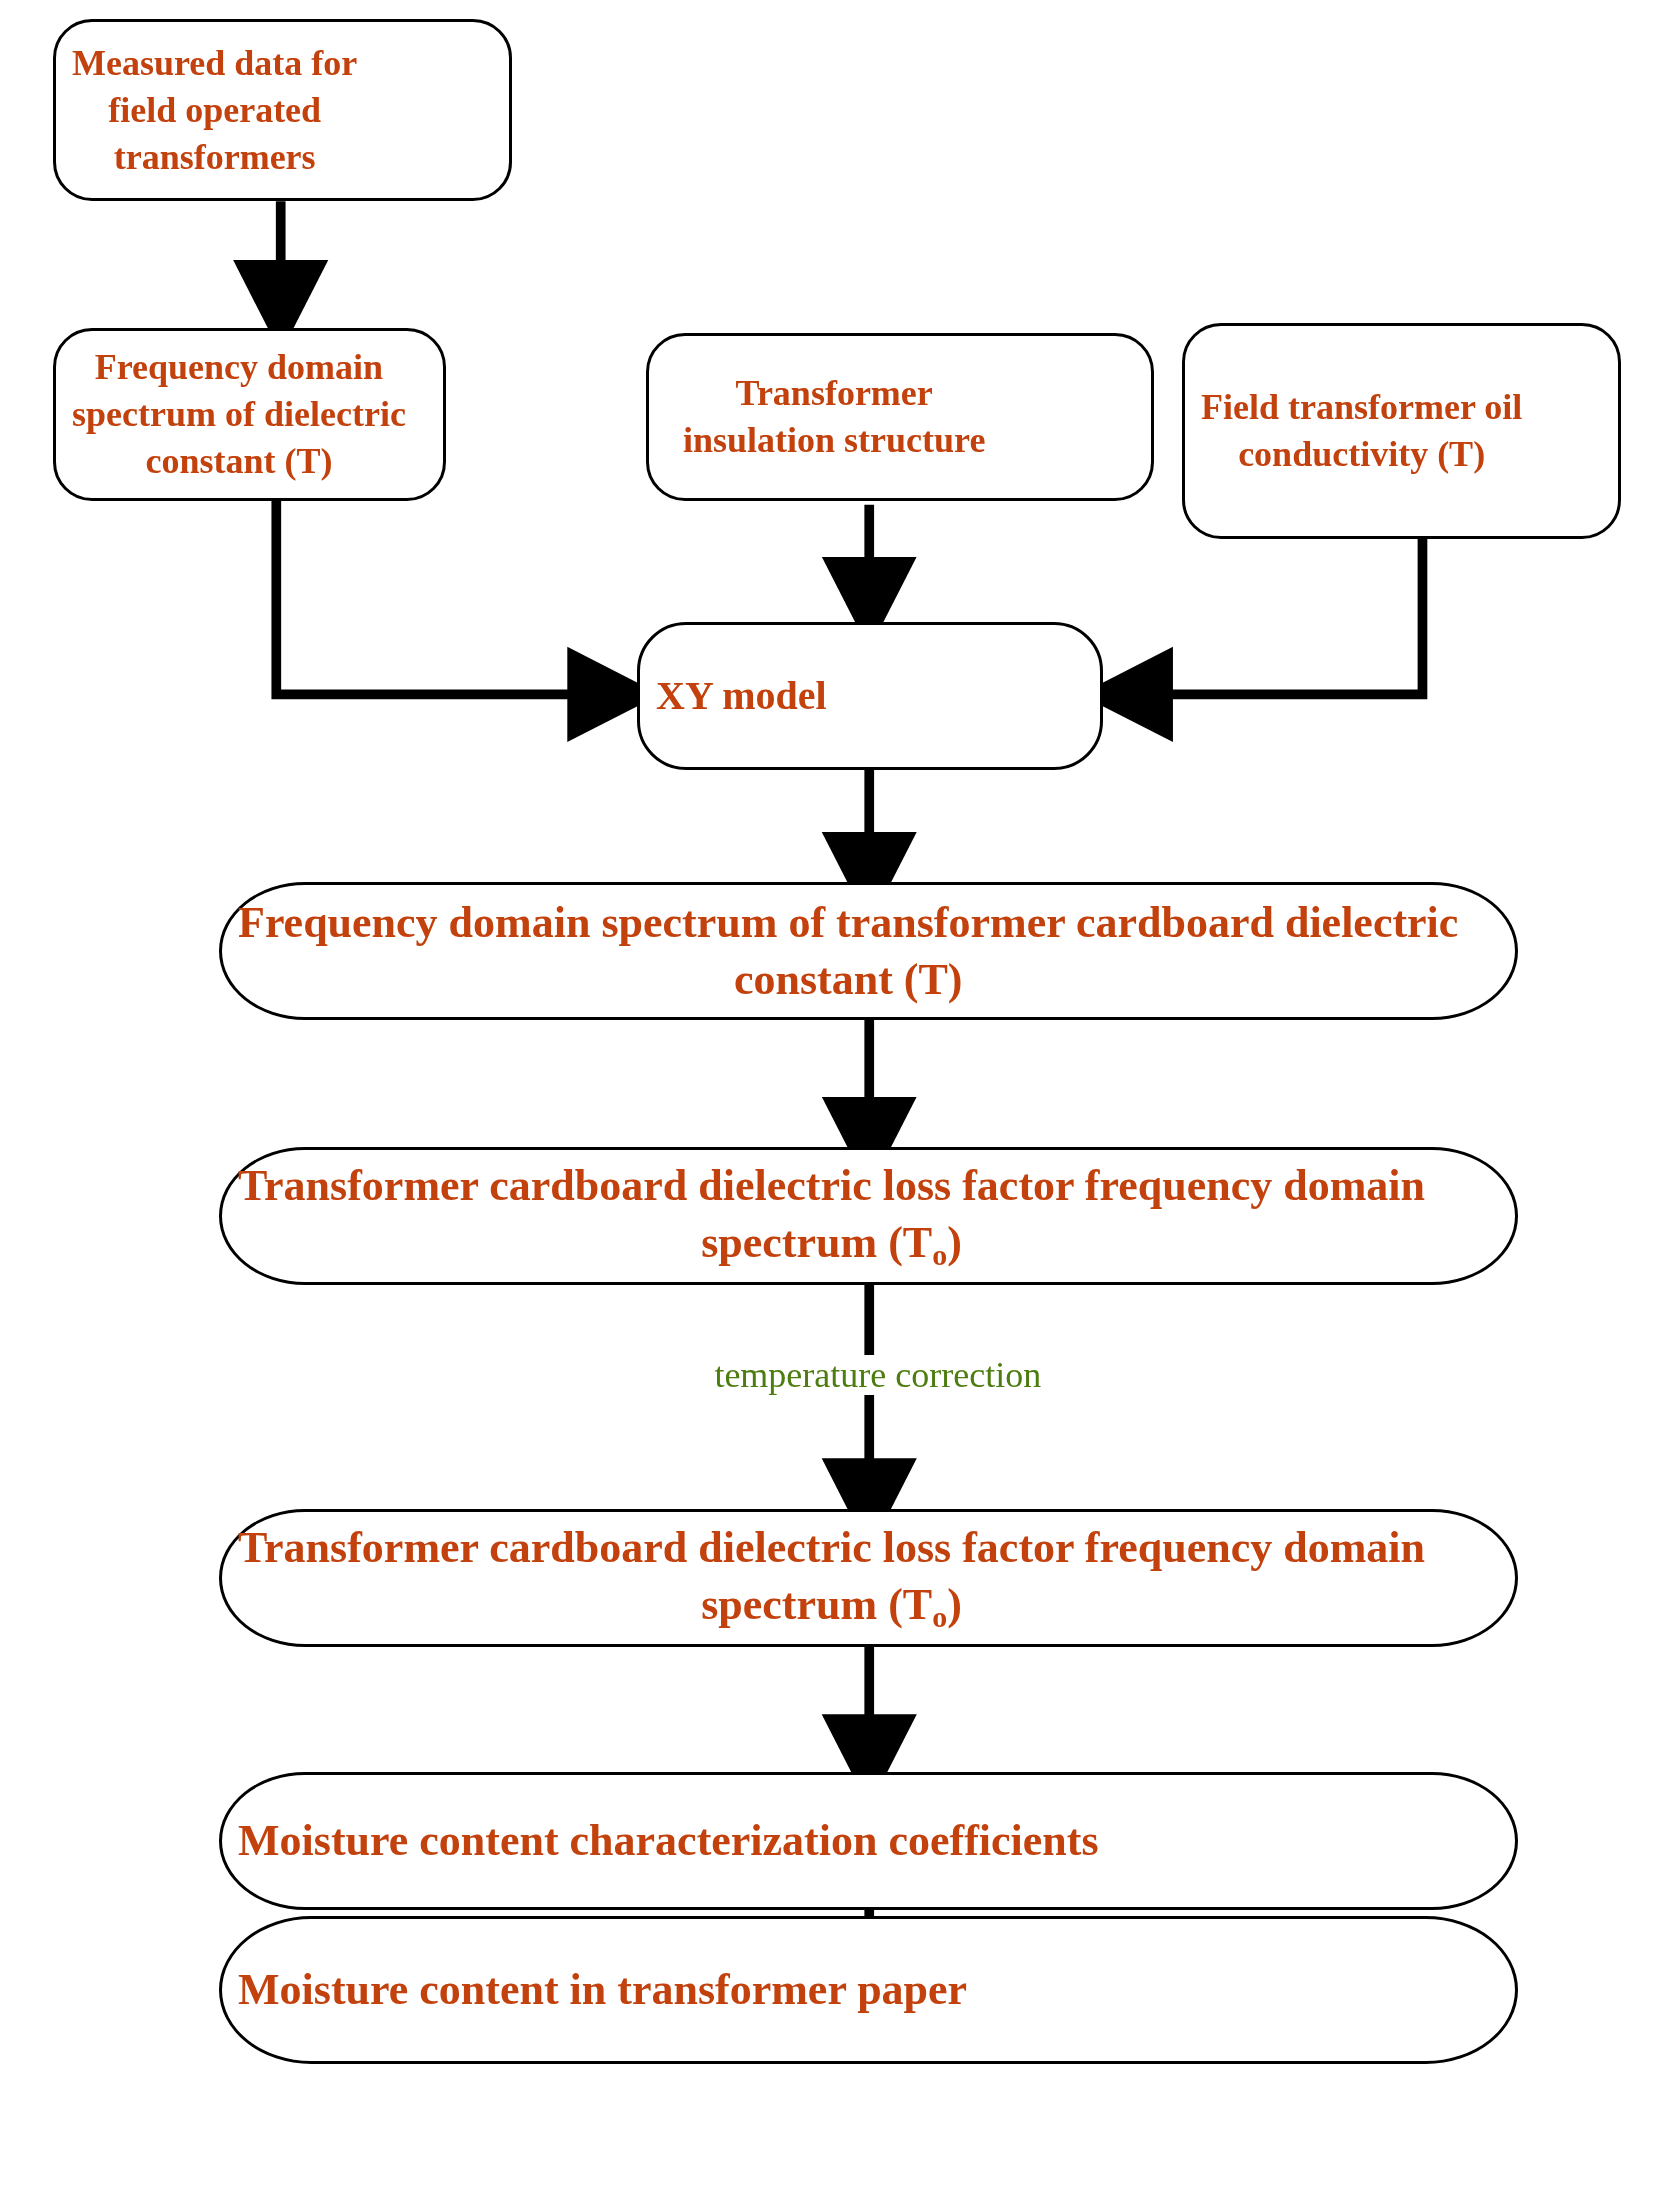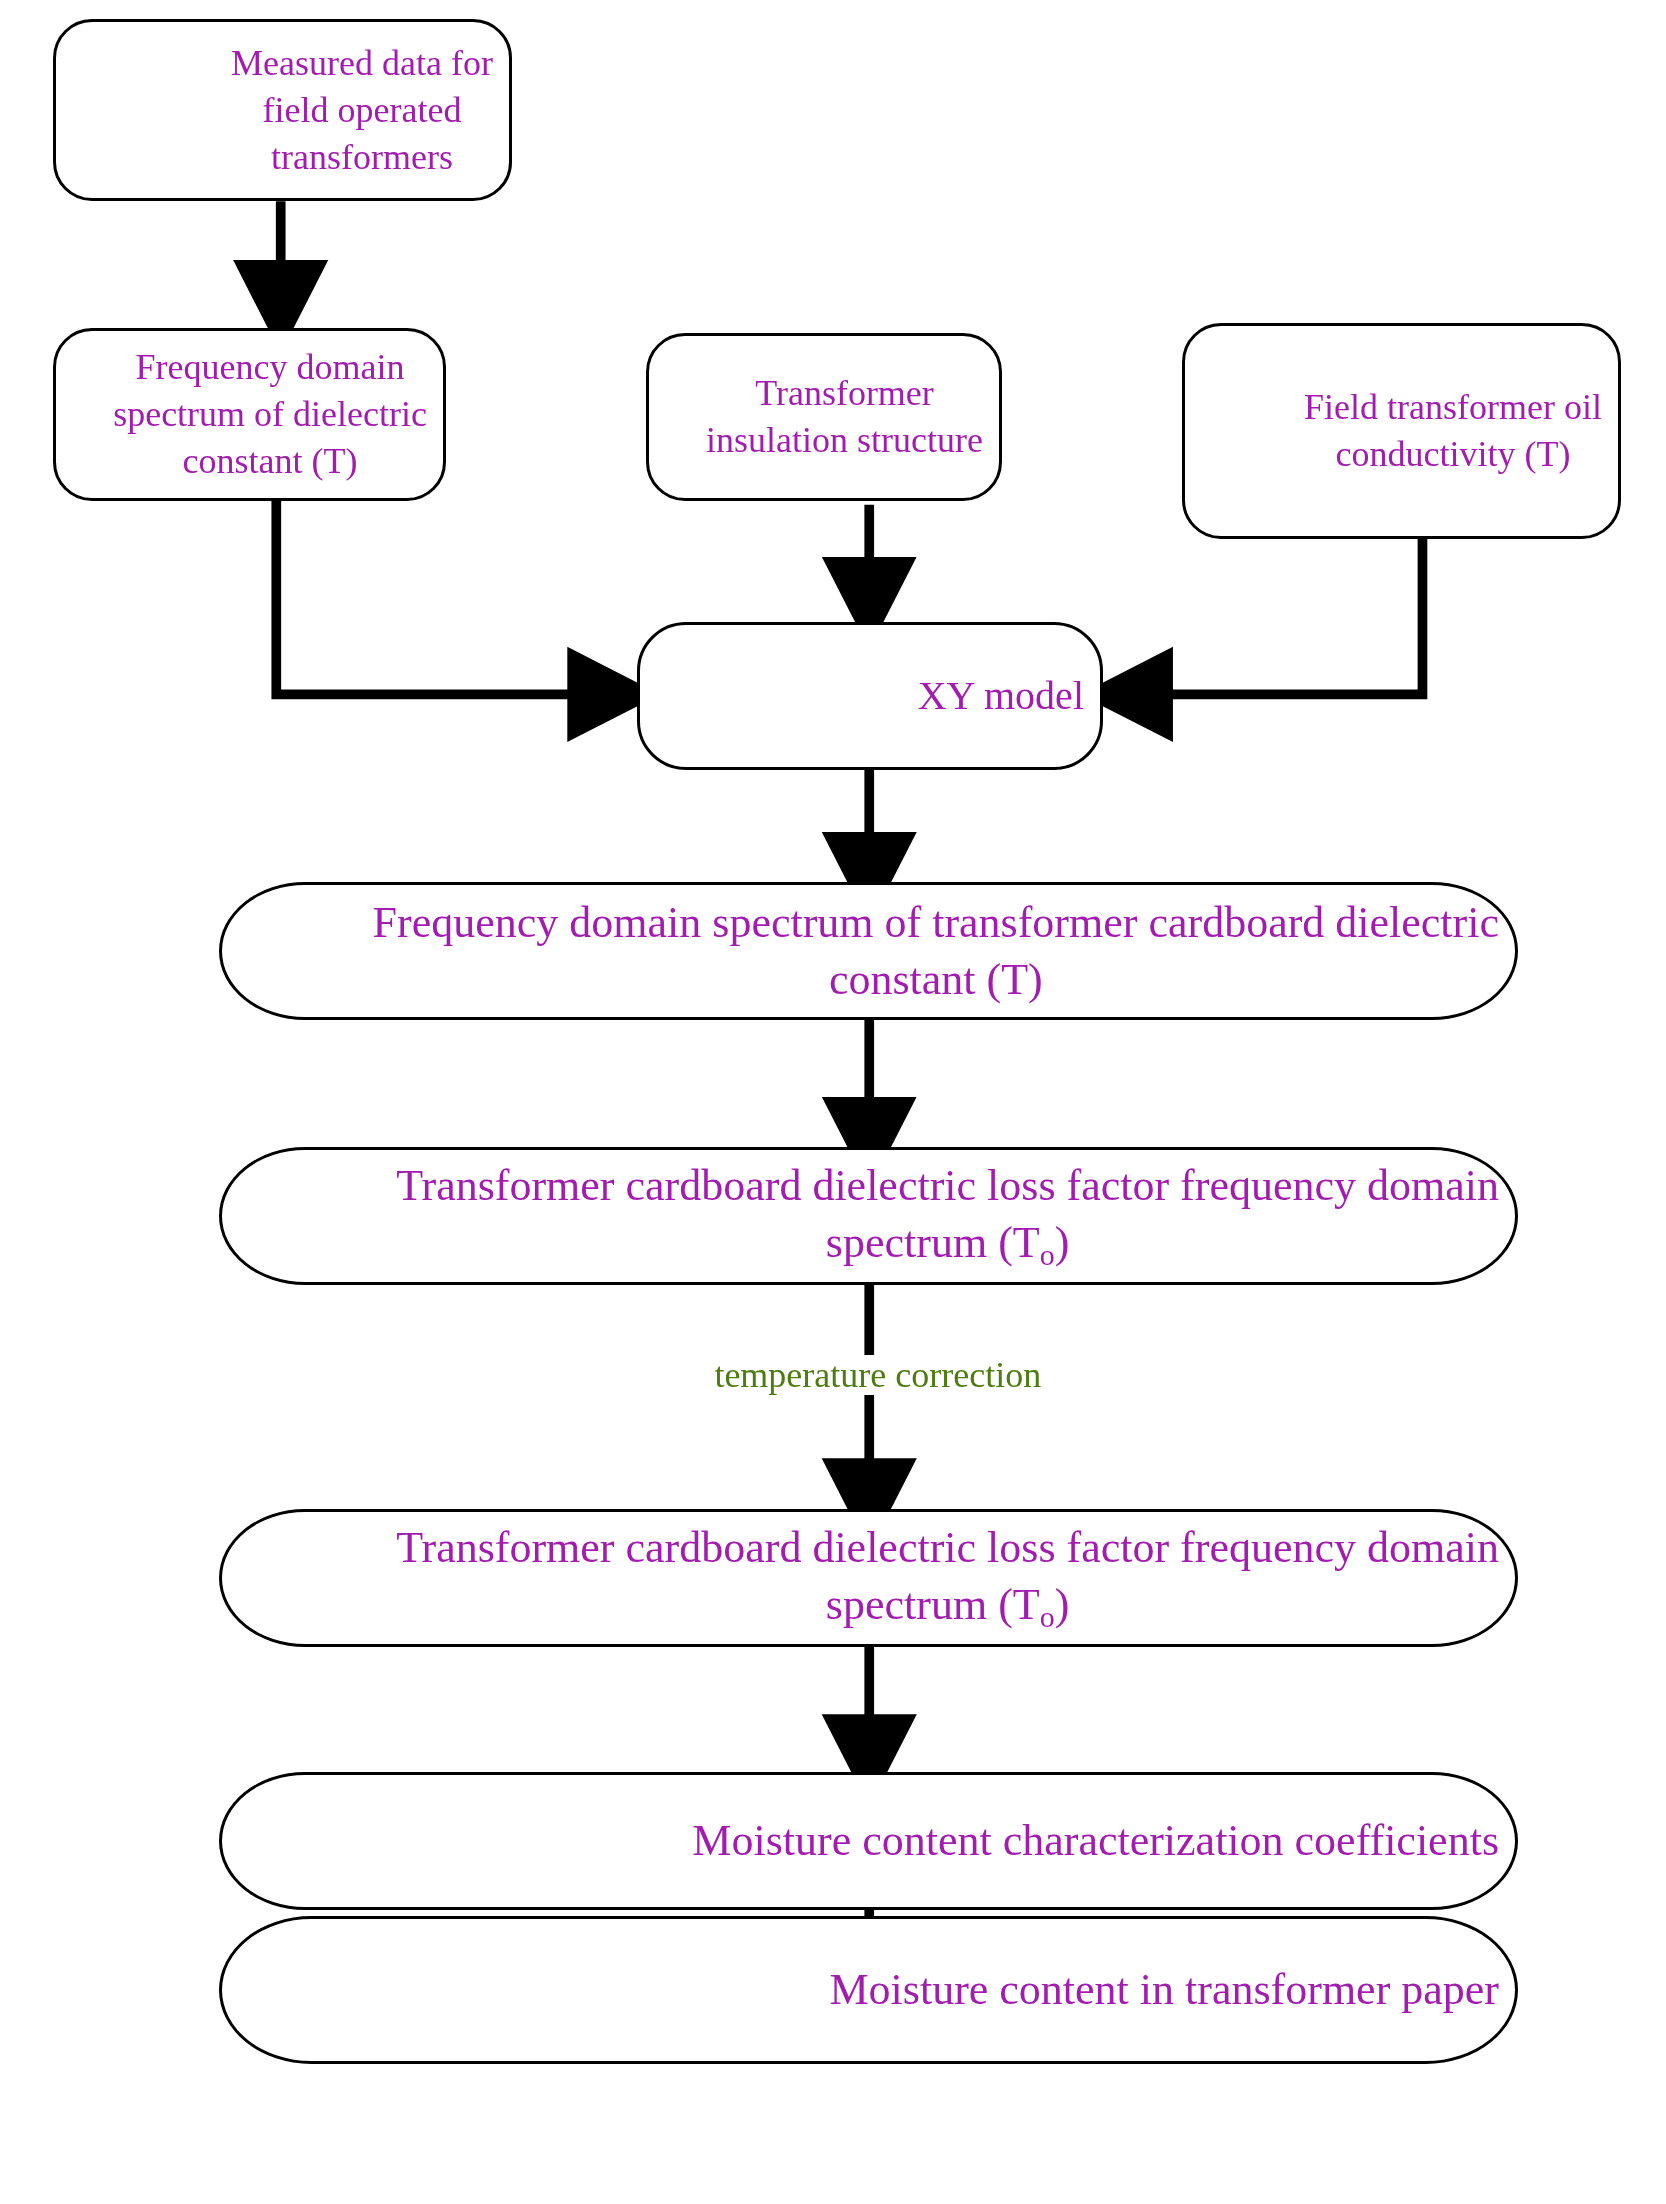--- a/index.html
+++ b/index.html
@@ -27,24 +27,25 @@
     height: 2205px;
     pointer-events: none;
   }
   .node {
     position: absolute;
     box-sizing: border-box;
     border: 3.5px solid #000000;
     background: #ffffff;
     display: flex;
     align-items: center;
-    justify-content: flex-end;
+    justify-content: flex-start;
     text-align: center;
     line-height: 1.30;
-    color: #a21caf;
+    color: #c2410c;
+    font-weight: bold;
   }
   .node .txt {
     display: block;
     padding: 0 16px;
     white-space: pre-line;
   }
   
   .n-small { border-radius: 39px; font-size: 36px; }
   .n-xy    { border-radius: 49px; font-size: 40px; }
   
@@ -100,21 +101,21 @@
 field operated
 transformers</span>
   </div>
 
   <div class="node n-small" style="left:53px; top:328px; width:393px; height:173px;">
     <span class="txt">Frequency domain
 spectrum of dielectric
 constant (T)</span>
   </div>
 
-  <div class="node n-small" style="left:646px; top:333px; width:356px; height:168px;">
+  <div class="node n-small" style="left:646px; top:333px; width:508px; height:168px;padding-left:18px;">
     <span class="txt">Transformer
 insulation structure</span>
   </div>
 
   <div class="node n-small" style="left:1182px; top:323px; width:439px; height:216px;">
     <span class="txt">Field transformer oil
 conductivity (T)</span>
   </div>
 
   <div class="node n-xy" style="left:637px; top:622px; width:466px; height:148px;">

